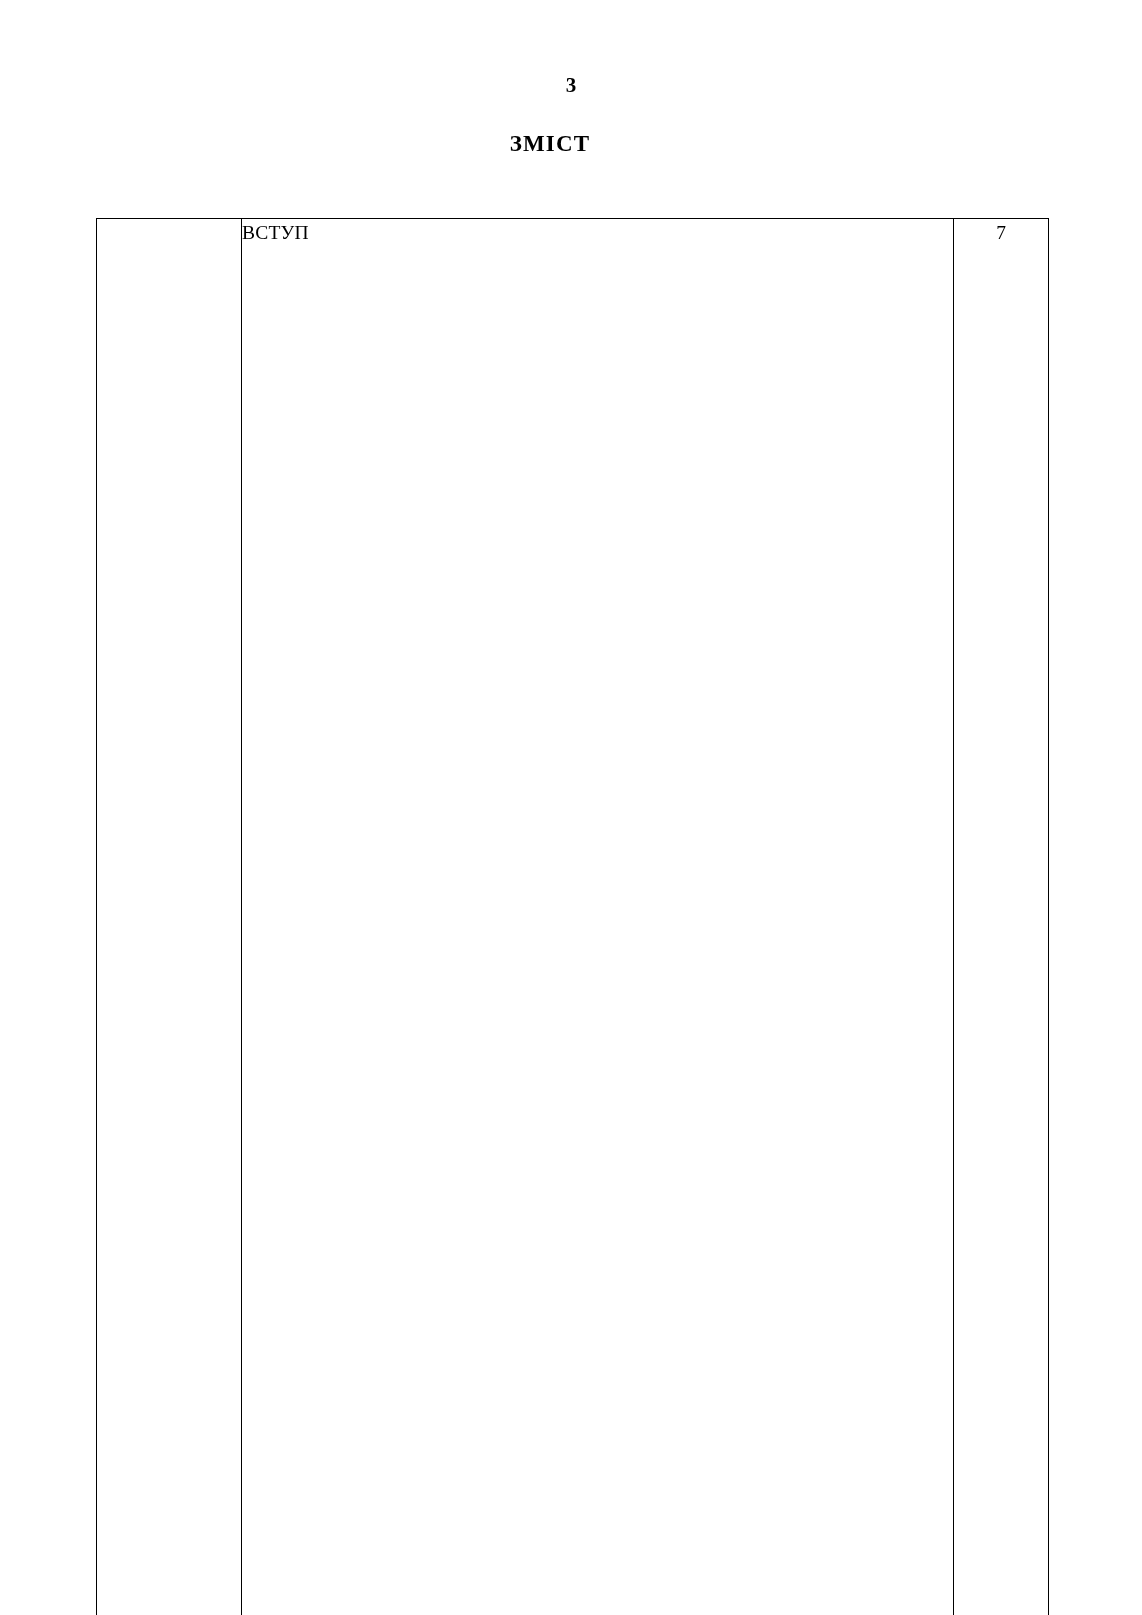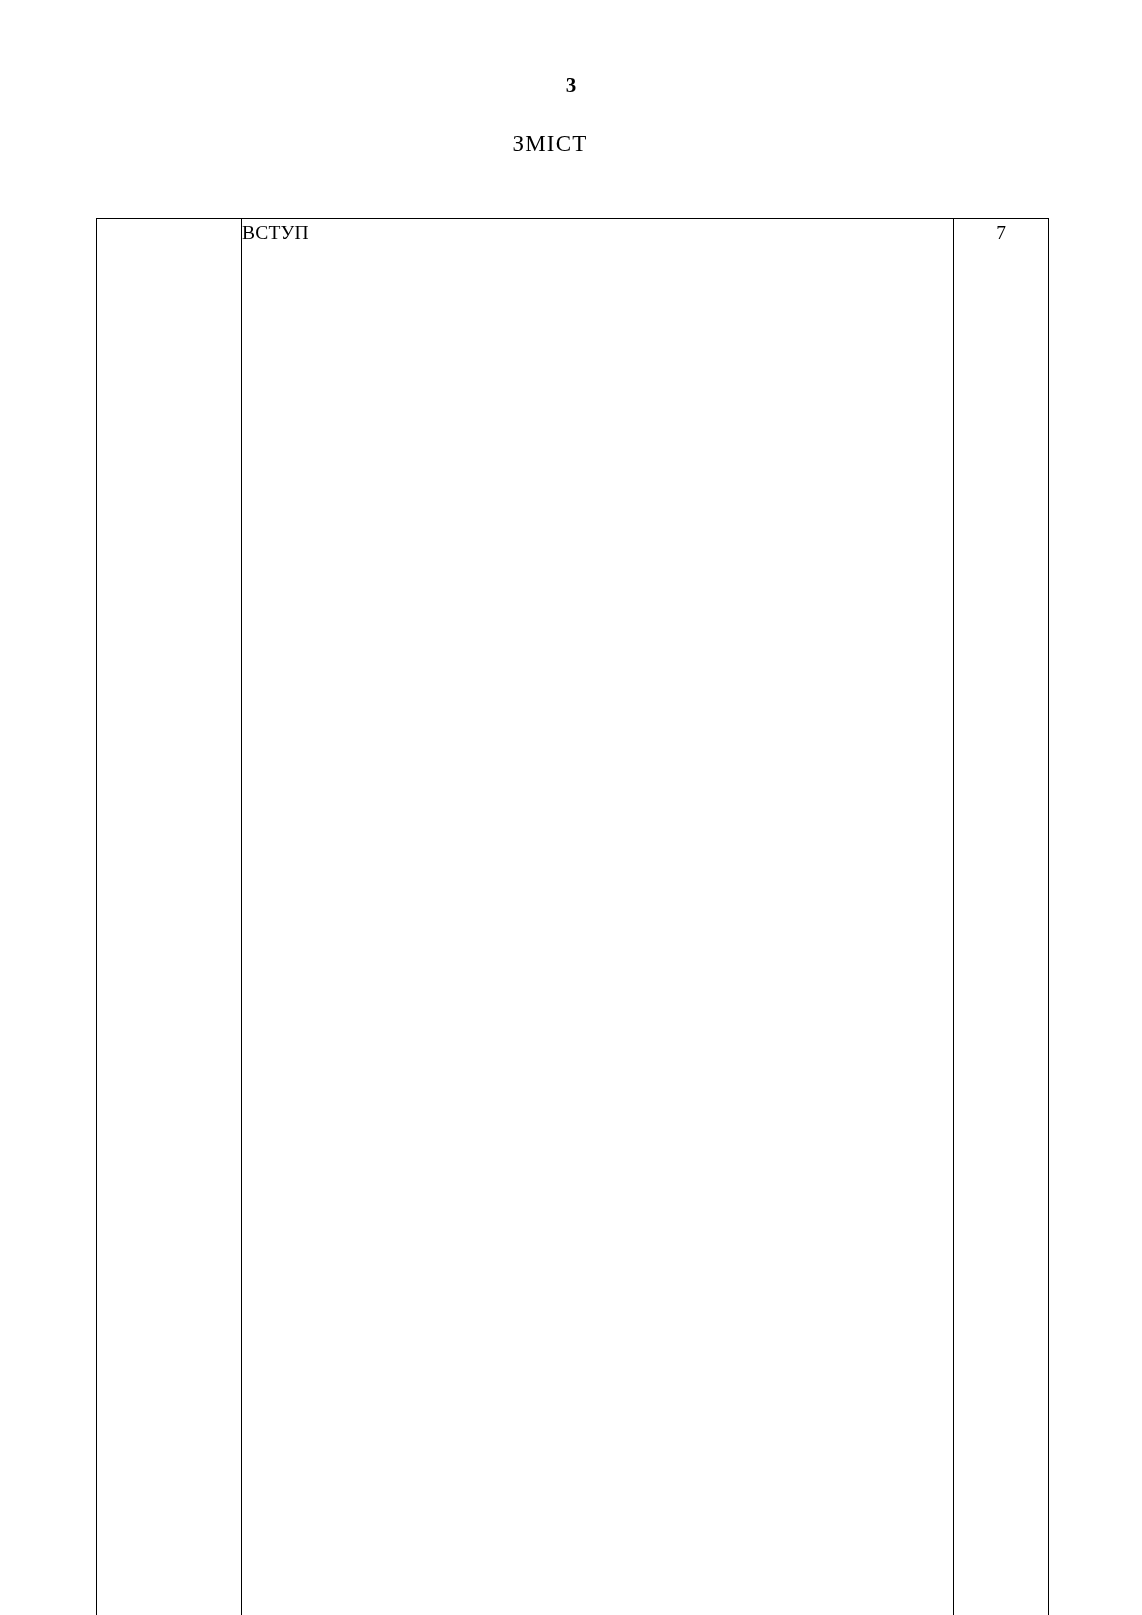--- a/index.html
+++ b/index.html
@@ -38,21 +38,21 @@
   }
 
   
   .doc-heading {
     position: absolute;
     top: 132px;
     left: 0;
     width: 1100px;
     text-align: center;
     font-size: 23px;
-    font-weight: normal;
+    font-weight: bold;
     letter-spacing: 1.2px;
     line-height: 1;
   }
 
   
   .toc-wrapper {
     position: absolute;
     left: 96px;
     top: 218px;
     width: 952px;

